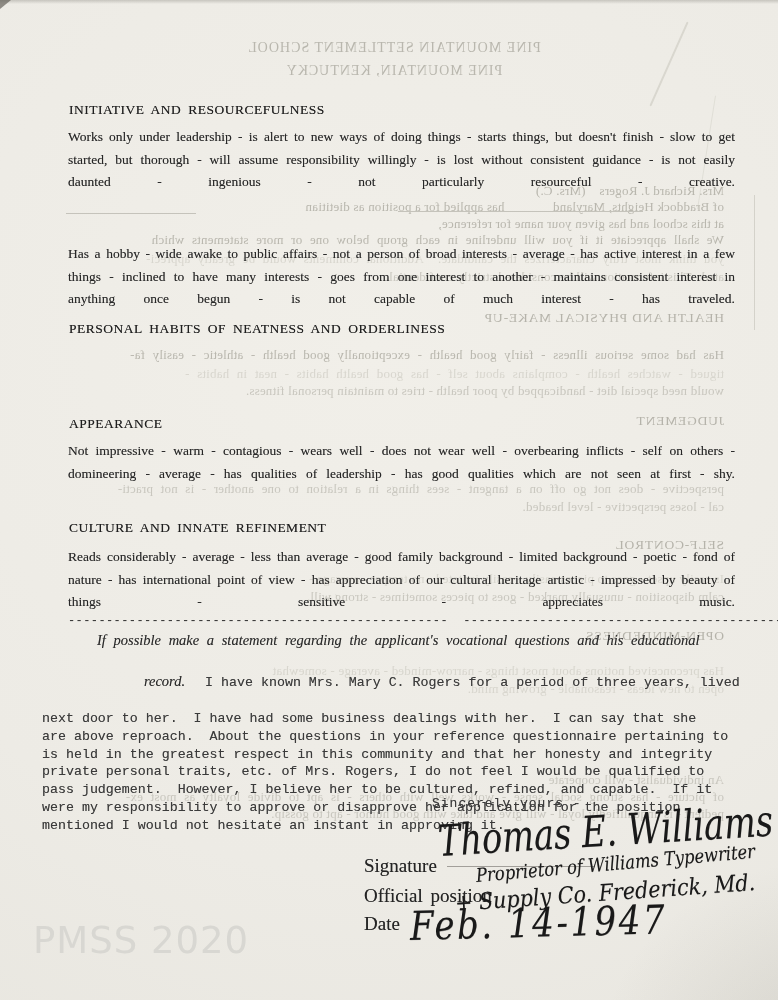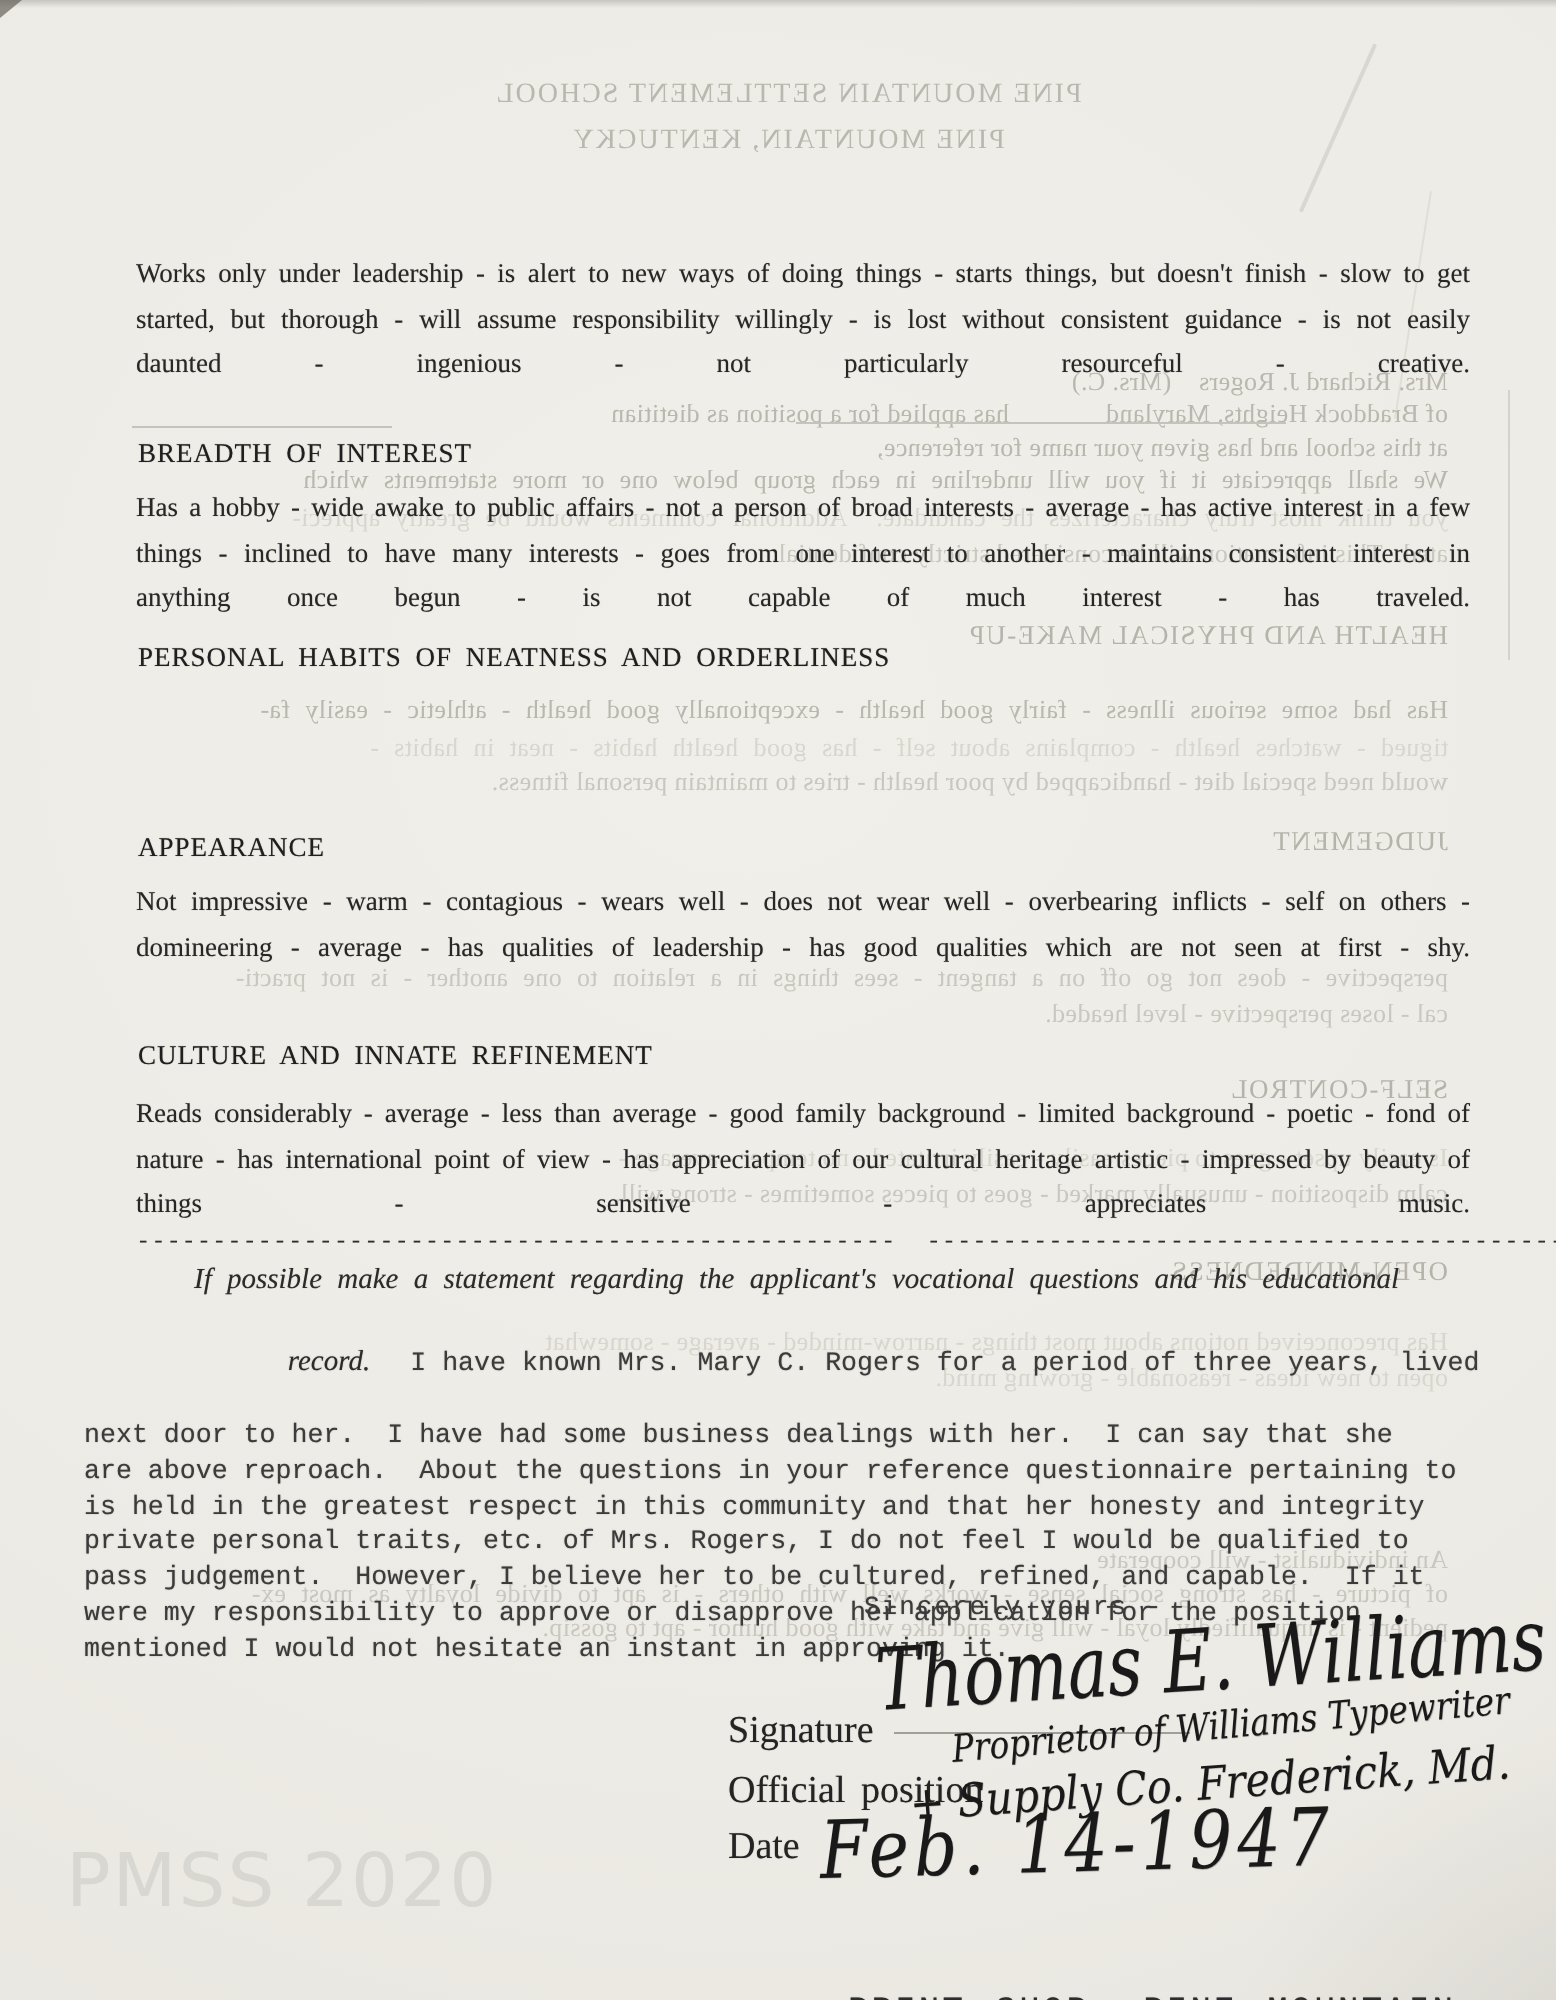--- a/index.html
+++ b/index.html
@@ -132,23 +132,23 @@
     <div class="bl b16 hd">OPEN-MINDEDNESS</div>
     <div class="bl b17 vf">Has preconceived notions about most things - narrow-minded - average - somewhat</div>
     <div class="bl b18 vf">open to new ideas - reasonable - growing mind.</div>
     <div class="bl b19 m">An individualist - will cooperate</div>
     <div class="bl b20 m w">of picture - has strong social sense - works well with others - is apt to divide loyalty as most ex-</div>
     <div class="bl b21 m">pedient - is unqualifiedly loyal - will give and take with good humor - apt to gossip.</div>
     <div class="bleed-underline u1"></div>
     <div class="bleed-underline u2"></div>
   </div>
 
+  <div class="sec-h h0">INITIATIVE AND RESOURCEFULNESS</div>
   <div class="sec-p p0">Works only under leadership - is alert to new ways of doing things - starts things, but doesn't finish - slow to get started, but thorough - will assume responsibility willingly - is lost without consistent guidance - is not easily daunted - ingenious - not particularly resourceful - creative.</div>
 
-  <div class="sec-h h1">BREADTH OF INTEREST</div>
   <div class="sec-p p1">Has a hobby - wide awake to public affairs - not a person of broad interests - average - has active interest in a few things - inclined to have many interests - goes from one interest to another - maintains consistent interest in anything once begun - is not capable of much interest - has traveled.</div>
 
   <div class="sec-h h2">PERSONAL HABITS OF NEATNESS AND ORDERLINESS</div>
 
   <div class="sec-h h3">APPEARANCE</div>
   <div class="sec-p p3">Not impressive - warm - contagious - wears well - does not wear well - overbearing inflicts - self on others - domineering - average - has qualities of leadership - has good qualities which are not seen at first - shy.</div>
 
   <div class="sec-h h4">CULTURE AND INNATE REFINEMENT</div>
   <div class="sec-p p4">Reads considerably - average - less than average - good family background - limited background - poetic - fond of nature - has international point of view - has appreciation of our cultural heritage artistic - impressed by beauty of things - sensitive - appreciates music.</div>
 

